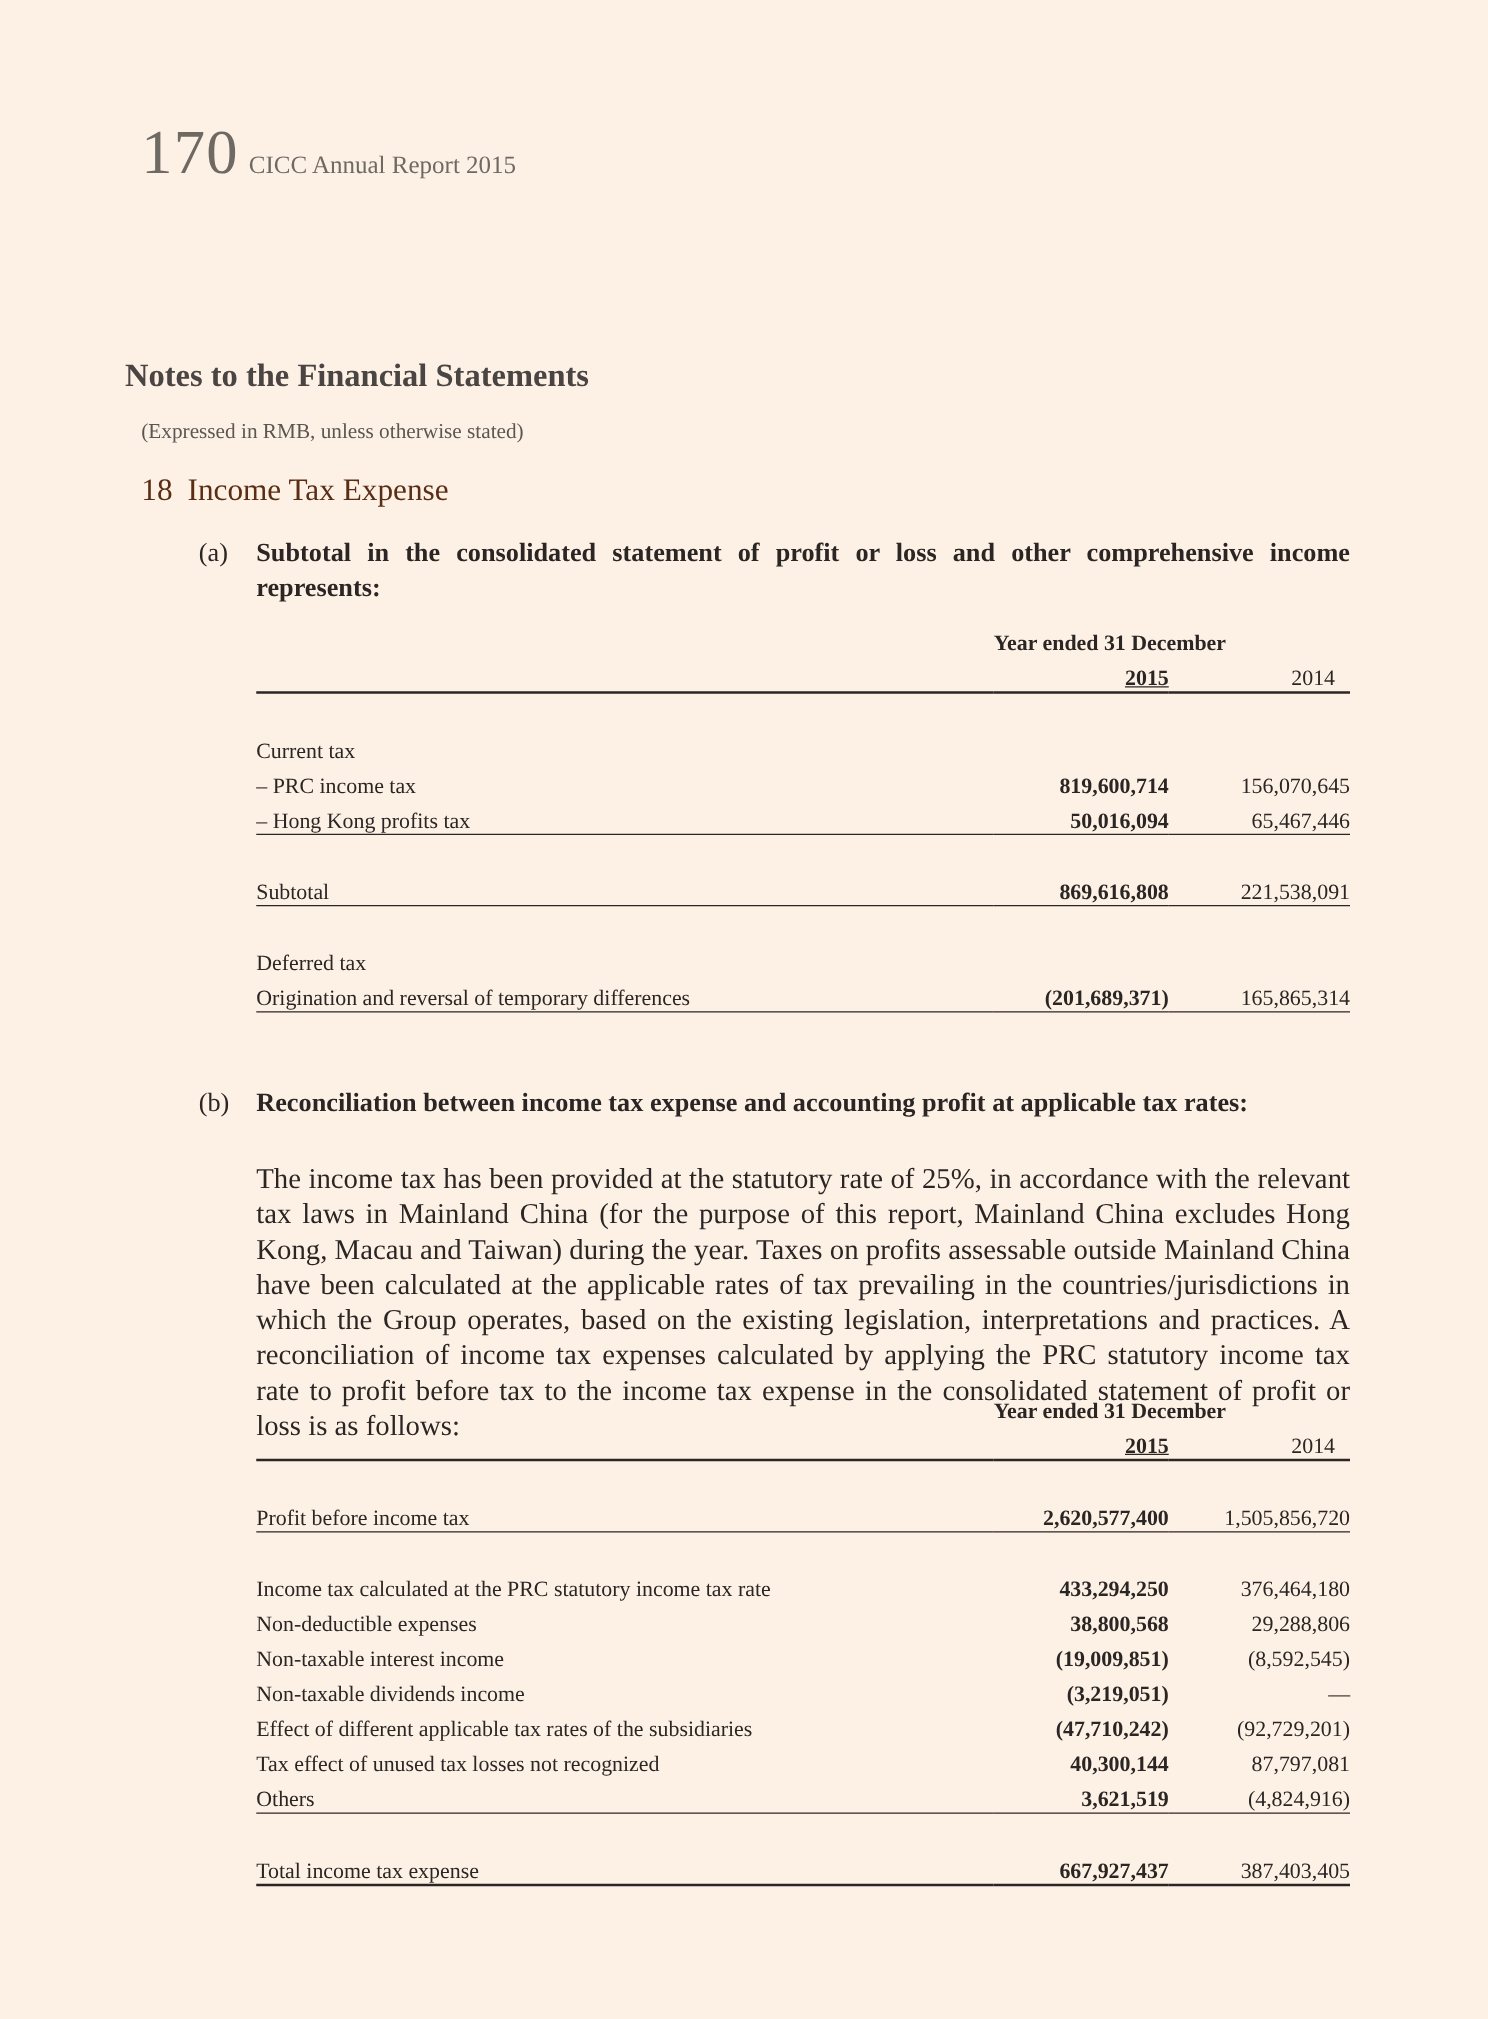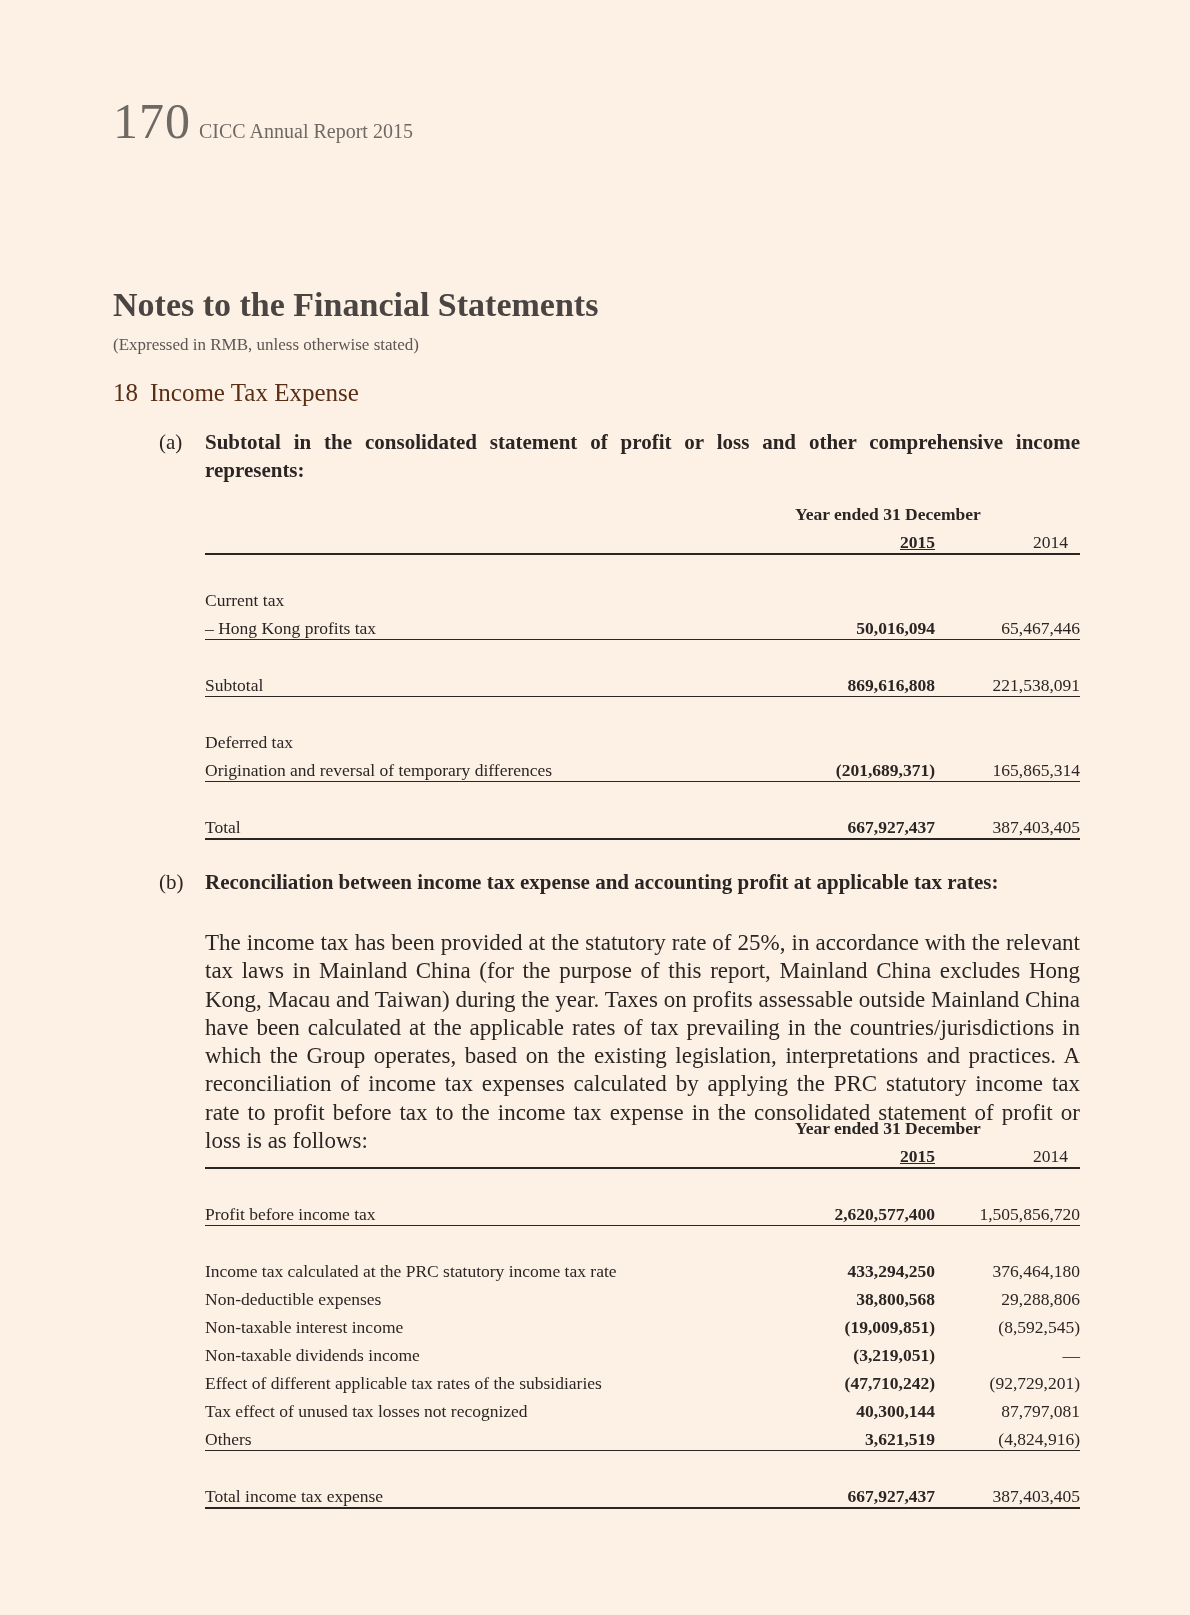--- a/index.html
+++ b/index.html
@@ -27,23 +27,23 @@
       font-size: 50px;
       line-height: 1;
       letter-spacing: 1px;
     }
     .report-title {
       font-size: 20px;
       margin-left: 8px;
     }
     .notes-title {
       position: absolute;
-      left: 113px;
+      left: 100px;
       top: 286px;
-      font-size: 34px;
+      font-size: 26px;
       font-weight: bold;
       color: #4a4542;
       margin: 0;
     }
     .notes-subtitle {
       position: absolute;
       left: 113px;
       top: 335px;
       font-size: 17px;
       color: #5c5652;
@@ -165,20 +165,25 @@
     <td class="hdr-year-14">2014</td>
   </tr>
   <tr class="gap">
         <td colspan="3"></td>
       </tr>
   <tr>
     <td class="c-label">Current tax</td>
     <td class="c-2015"></td>
         <td class="c-2014"></td>
   </tr>
+  <tr>
+    <td class="c-label">– PRC income tax</td>
+    <td class="c-2015 pos-pad">819,600,714</td>
+    <td class="c-2014 pos-pad">156,070,645</td>
+  </tr>
   <tr class="rule-bottom">
     <td class="c-label">– Hong Kong profits tax</td>
     <td class="c-2015 pos-pad">50,016,094</td>
     <td class="c-2014 pos-pad">65,467,446</td>
   </tr>
   <tr class="gap">
         <td colspan="3"></td>
       </tr>
   <tr class="rule-bottom">
     <td class="c-label">Subtotal</td>
@@ -194,25 +199,20 @@
         <td class="c-2014"></td>
   </tr>
   <tr class="rule-bottom">
     <td class="c-label">Origination and reversal of temporary differences</td>
     <td class="c-2015">(201,689,371)</td>
     <td class="c-2014 pos-pad">165,865,314</td>
   </tr>
   <tr class="gap">
         <td colspan="3"></td>
       </tr>
-  <tr class="rule-thick">
-    <td class="c-label">Total</td>
-    <td class="c-2015 pos-pad">667,927,437</td>
-    <td class="c-2014 pos-pad">387,403,405</td>
-  </tr>
 </tbody>
   </table>
 
 <h3 class="sub-heading" id="sub-b">
   <span class="label">(b)</span>
   <span class="text">Reconciliation between income tax expense and accounting profit at applicable tax rates:</span>
 </h3>
 
 <p class="para">The income tax has been provided at the statutory rate of 25%, in accordance with the relevant tax laws in Mainland China (for the purpose of this report, Mainland China excludes Hong Kong, Macau and Taiwan) during the year. Taxes on profits assessable outside Mainland China have been calculated at the applicable rates of tax prevailing in the countries/jurisdictions in which the Group operates, based on the existing legislation, interpretations and practices. A reconciliation of income tax expenses calculated by applying the PRC statutory income tax rate to profit before tax to the income tax expense in the consolidated statement of profit or loss is as follows:</p>
 

